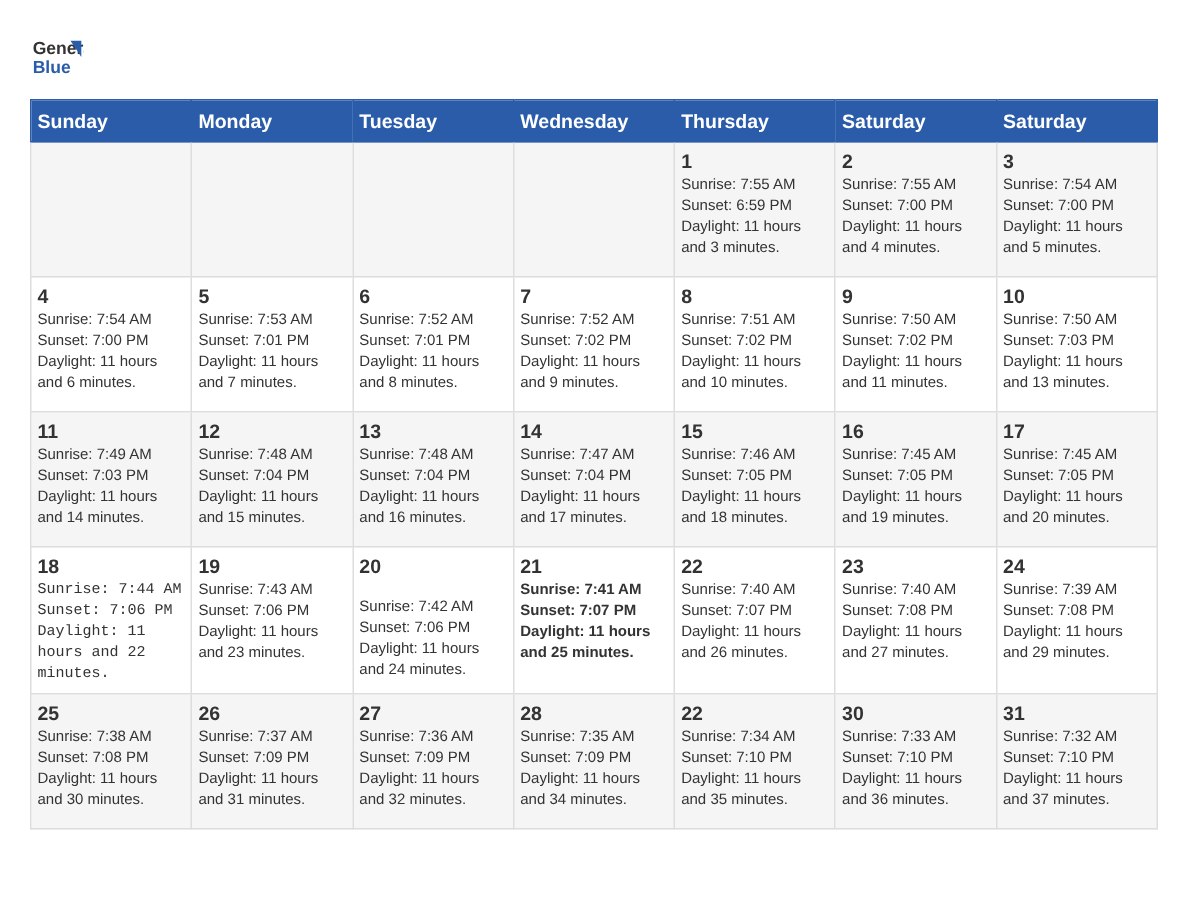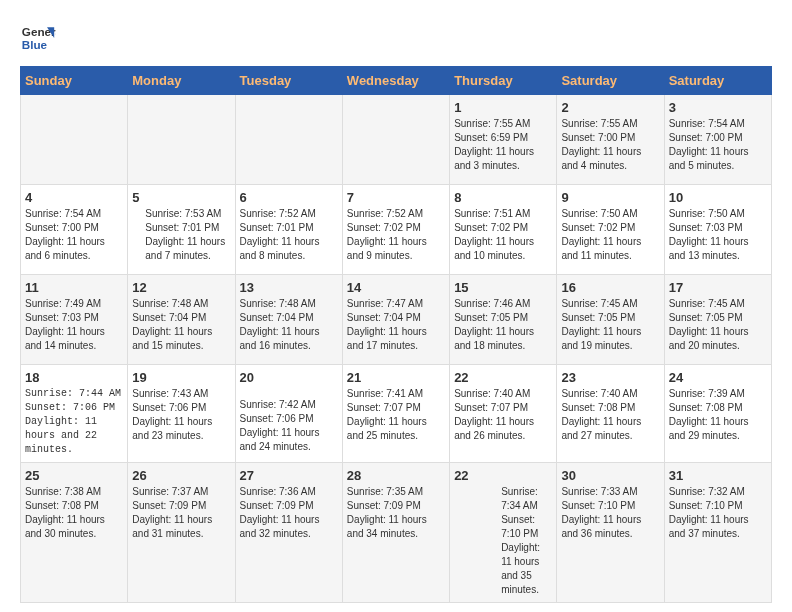--- a/index.html
+++ b/index.html
@@ -38,21 +38,21 @@
       font-weight: normal;
       color: #333;
     }
     table {
       width: 100%;
       border-collapse: collapse;
       table-layout: fixed;
     }
     thead tr {
       background-color: #2a5caa;
-      color: #fdba74;
+      color: #ffffff;
       margin-top: 28px;
     }
     thead th {
       padding: 6px 4px;
       font-size: 13px;
       font-weight: bold;
       text-align: left;
       border: 1px solid #2a5caa;
     }
     tbody tr {
@@ -140,21 +140,21 @@
       </tr>
       <tr>
         <td>
           <span class="day-num">4</span>
           <div class="day-info" style="white-space: pre-line;">Sunrise: 7:54 AM
 Sunset: 7:00 PM
 Daylight: 11 hours and 6 minutes.</div>
         </td>
         <td>
           <span class="day-num">5</span>
-          <div class="day-info" style="white-space: pre-line; margin-left: 13px;">Sunrise: 7:53 AM
+          <div class="day-info" style="white-space: pre-line;">Sunrise: 7:53 AM
 Sunset: 7:01 PM
 Daylight: 11 hours and 7 minutes.</div>
         </td>
         <td>
           <span class="day-num">6</span>
           <div class="day-info" style="white-space: pre-line;">Sunrise: 7:52 AM
 Sunset: 7:01 PM
 Daylight: 11 hours and 8 minutes.</div>
         </td>
         <td>
@@ -240,21 +240,21 @@
 Daylight: 11 hours and 23 minutes.</div>
         </td>
         <td>
           <span class="day-num">20</span>
           <div class="day-info" style="white-space: pre-line; margin-top: 13px;">Sunrise: 7:42 AM
 Sunset: 7:06 PM
 Daylight: 11 hours and 24 minutes.</div>
         </td>
         <td>
           <span class="day-num">21</span>
-          <div class="day-info" style="white-space: pre-line;">Sunrise: 7:41 AM
+          <div class="day-info" style="white-space: pre-line; font-weight: bold;">Sunrise: 7:41 AM
 Sunset: 7:07 PM
 Daylight: 11 hours and 25 minutes.</div>
         </td>
         <td>
           <span class="day-num">22</span>
           <div class="day-info" style="white-space: pre-line;">Sunrise: 7:40 AM
 Sunset: 7:07 PM
 Daylight: 11 hours and 26 minutes.</div>
         </td>
         <td>
@@ -290,21 +290,21 @@
 Daylight: 11 hours and 32 minutes.</div>
         </td>
         <td>
           <span class="day-num">28</span>
           <div class="day-info" style="white-space: pre-line;">Sunrise: 7:35 AM
 Sunset: 7:09 PM
 Daylight: 11 hours and 34 minutes.</div>
         </td>
         <td>
           <span class="day-num">22</span>
-          <div class="day-info" style="white-space: pre-line; margin-left: 47px;">Sunrise: 7:34 AM
+          <div class="day-info" style="white-space: pre-line;">Sunrise: 7:34 AM
 Sunset: 7:10 PM
 Daylight: 11 hours and 35 minutes.</div>
         </td>
         <td>
           <span class="day-num">30</span>
           <div class="day-info" style="white-space: pre-line;">Sunrise: 7:33 AM
 Sunset: 7:10 PM
 Daylight: 11 hours and 36 minutes.</div>
         </td>
         <td>

